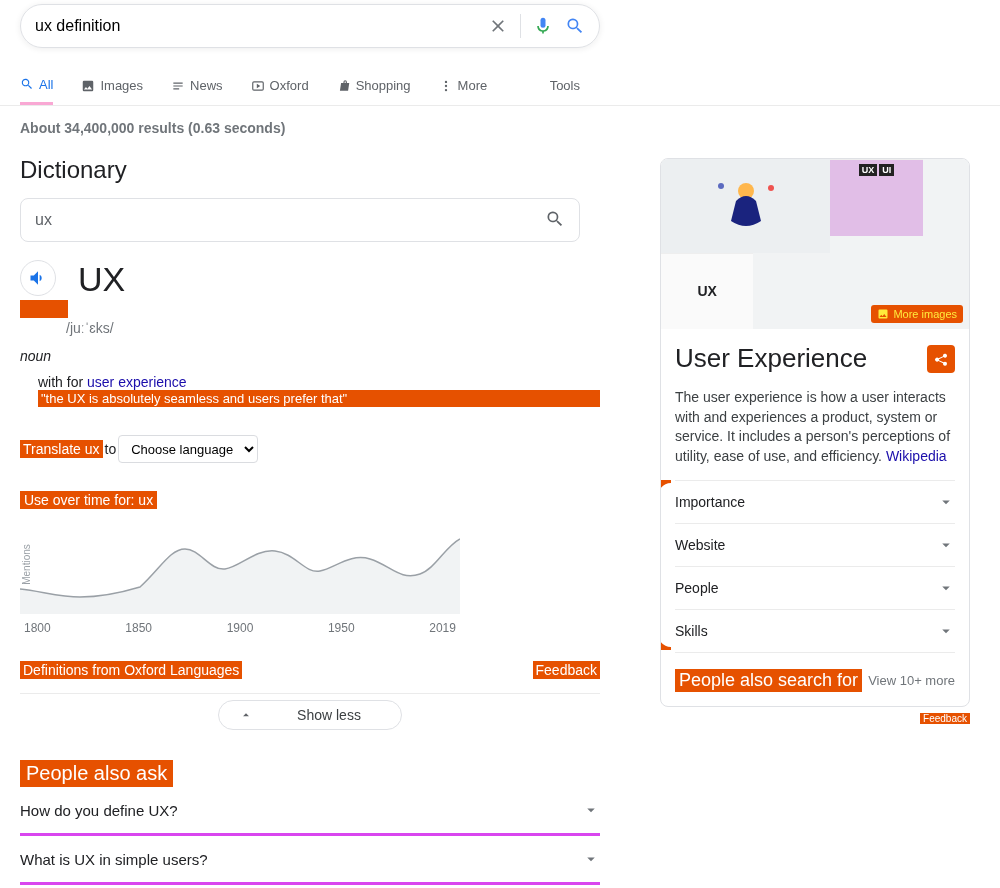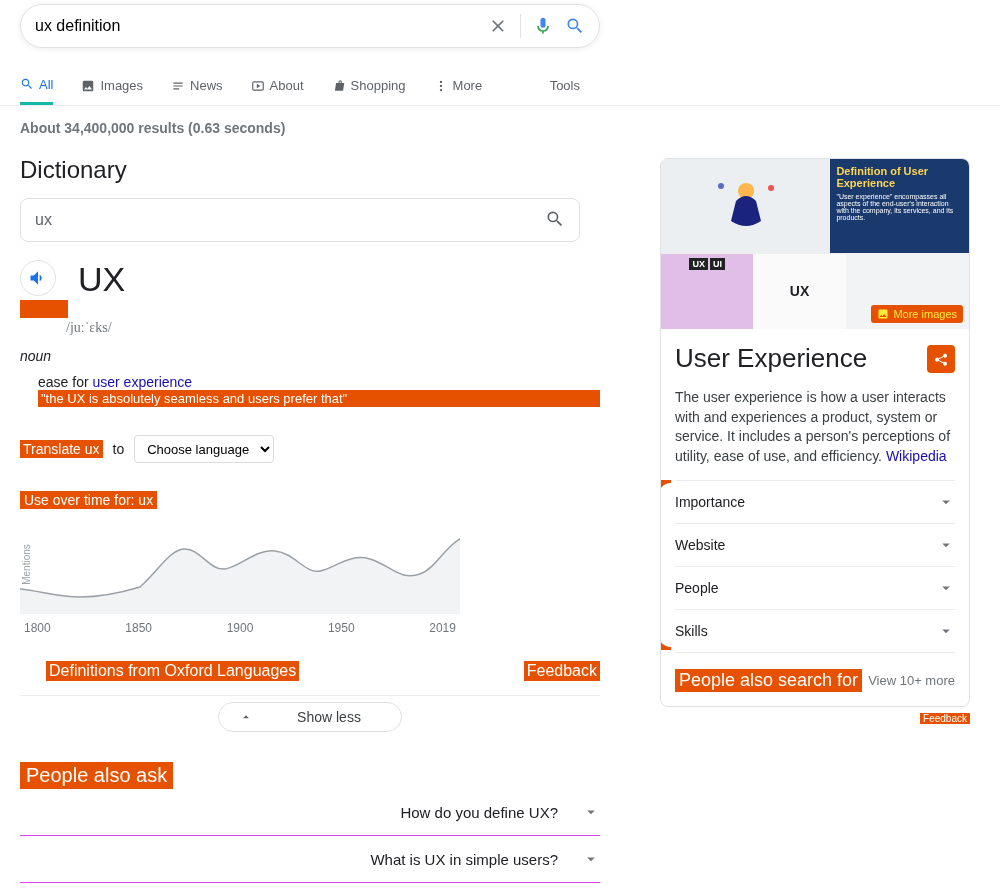--- a/index.html
+++ b/index.html
@@ -10,59 +10,59 @@
   
   .searchbar-wrap { padding: 4px 20px 0; }
   .searchbar { display: flex; align-items: center; width: 580px; height: 44px; border: 1px solid #dfe1e5; border-radius: 24px; padding: 0 14px; box-shadow: 0 1px 6px rgba(32,33,36,.08); }
   .searchbar input { flex: 1; border: none; outline: none; font-size: 16px; }
   .searchbar .ic { margin-left: 12px; cursor: pointer; display: flex; }
   .divider { width: 1px; height: 24px; background: #dfe1e5; margin-left: 12px; }
 
   
   .tabs-row { display: flex; align-items: center; padding: 0 20px; margin-top: 18px; height: 40px; border-bottom: 1px solid #ebebeb; font-size: 13px; color: #5f6368; }
   .tab { display: flex; align-items: center; gap: 5px; margin-right: 28px; cursor: pointer; height: 100%; }
-  .tab.active { color: #1a73e8; border-bottom: 3px solid #14b8a6; }
+  .tab.active { color: #1a73e8; border-bottom: 3px solid #f9a8d4; }
   .tools { margin-left: auto; margin-right: 400px; }
 
   
   .stats { padding: 14px 20px 0; color: #70757a; font-size: 14px; font-weight: bold; }
   .cols { display: flex; padding: 0 20px; gap: 60px; align-items: flex-start; }
   .left { width: 580px; }
   .right { width: 310px; border: 1px solid #dfe1e5; border-radius: 8px; margin-top: 22px; overflow: hidden; }
 
   
   .dict-h { font-size: 24px; font-weight: 400; margin-top: 20px; }
   .dict-search { display: flex; align-items: center; border: 1px solid #dfe1e5; border-radius: 8px; height: 44px; padding: 0 14px; margin-top: 14px; width: 560px; }
   .dict-search input { flex: 1; border: none; outline: none; font-size: 16px; color: #5f6368; }
   .headword-row { display: flex; align-items: flex-start; gap: 10px; margin-top: 18px; }
   .audio-col { display: flex; flex-direction: column; align-items: flex-start; }
   .audio-btn { width: 36px; height: 36px; border: 1px solid #dfe1e5; border-radius: 50%; display: flex; align-items: center; justify-content: center; color: #1a73e8; cursor: pointer; }
   .hl-strip { height: 18px; width: 48px; margin-top: 4px; }
   .headword { font-size: 34px; }
-  .pron { color: #70757a; font-size: 14px; margin-left: 46px; margin-top: 2px; font-family: Liberation Serif, serif; }
+  .pron { color: #70757a; font-size: 14px; margin-left: 46px; margin-top: 2px; }
   .pos { font-style: italic; color: #202124; margin-top: 12px; }
   .def { margin: 10px 0 0 18px; font-size: 14px; }
   .def a { color: #1a0dab; text-decoration: none; }
   .ex { margin-left: 18px; padding: 1px 3px; font-size: 13px; }
 
-  .translate-row { display: flex; align-items: center; gap: 10px; margin-top: 28px; font-size: 14px; }
+  .translate-row { display: flex; align-items: center; gap: 2px; margin-top: 28px; font-size: 14px; }
   .translate-row select { height: 28px; border: 1px solid #dadce0; border-radius: 4px; padding: 0 8px; font-size: 13px; background: #fff; }
 
   .uot { margin-top: 28px; padding: 1px 4px; font-size: 14px; display: inline-block; }
   .chart { margin-top: 10px; width: 440px; }
   .chart-axis { display: flex; justify-content: space-between; font-size: 12px; color: #70757a; padding: 0 4px; margin-top: 4px; }
   .ylab { position: absolute; left: -14px; top: 40px; transform: rotate(-90deg); font-size: 10px; color: #9aa0a6; }
   .chart-wrap { position: relative; }
 
-  .oxford-row { display: flex; justify-content: space-between; margin-top: 26px; font-size: 16px; margin-left: 26px; }
+  .oxford-row { display: flex; justify-content: space-between; margin-top: 26px; font-size: 14px; }
   .showless { display: flex; justify-content: center; margin-top: 14px; border-top: 1px solid #ebebeb; padding-top: 6px; }
   .showless-btn { display: flex; align-items: center; gap: 44px; border: 1px solid #dfe1e5; border-radius: 20px; padding: 6px 40px 6px 20px; font-size: 14px; color: #3c4043; cursor: pointer; }
 
   .paa-h { font-size: 20px; padding: 2px 6px; margin-top: 30px; display: inline-block; }
-  .paa-item { display: flex; justify-content: flex-end; align-items: center; padding: 14px 0; border-bottom: 1px solid #d946ef; font-size: 15px; cursor: pointer; gap: 24px; }
+  .paa-item { display: flex; justify-content: space-between; align-items: center; padding: 14px 0; border-bottom: 3px solid #d946ef; font-size: 15px; cursor: pointer; gap: 24px; }
 
   
   .kp-imgs { height: 170px; background: #f1f3f4; position: relative; display: flex; flex-wrap: wrap; }
   .more-img { position: absolute; right: 6px; bottom: 6px; font-size: 11px; padding: 3px 6px; border-radius: 3px; display: flex; align-items: center; gap: 4px; }
   .kp-body { padding: 14px; }
   .kp-title-row { display: flex; justify-content: space-between; align-items: center; }
   .kp-title { font-size: 26px; font-weight: 400; }
   .share { width: 28px; height: 28px; display: flex; align-items: center; justify-content: center; border-radius: 4px; }
   .kp-desc { font-size: 14px; color: #3c4043; margin-top: 14px; line-height: 1.4; }
   .kp-desc a { color: #1a0dab; text-decoration: none; }
@@ -122,21 +122,21 @@
         <path fill="#5f6368" d="M4 6h16v2H4zm0 5h16v2H4zm0 5h10v2H4z"></path>
       </svg>
     <span>News</span>
   </div>
   <div class="tab">
     <svg width="14" height="14" viewBox="0 0 24 24">
         <path fill="#5f6368" d="M4 6h16v12H4z" fill-opacity="0"></path>
         <path fill="#5f6368" d="M10 8l6 4-6 4z"></path>
         <rect x="3" y="5" width="18" height="14" rx="2" fill="none" stroke="#5f6368" stroke-width="2"></rect>
       </svg>
-    <span>About</span>
+    <span>Oxford</span>
   </div>
   <div class="tab">
     <svg width="14" height="14" viewBox="0 0 24 24">
         <path fill="#5f6368" d="M21 7h-4V5a3 3 0 0 0-6 0v2H7l-2 13h14l2-13zM13 5a1 1 0 0 1 2 0v2h-2V5z"></path>
       </svg>
     <span>Shopping</span>
   </div>
   <div class="tab">
     <svg width="14" height="14" viewBox="0 0 24 24">
         <circle cx="12" cy="5" r="2" fill="#5f6368"></circle>
@@ -172,21 +172,21 @@
               <path fill="#1a73e8" d="M3 9v6h4l5 5V4L7 9H3zm13.5 3a4.5 4.5 0 0 0-2.5-4v8a4.5 4.5 0 0 0 2.5-4z"></path>
             </svg>
         </div>
         <div class="hl hl-strip"></div>
       </div>
       <div class="headword">UX</div>
     </div>
     <div class="pron">/juːˈɛks/</div>
     <div class="pos">noun</div>
     <div class="def">
-      <span>ease for </span><a href="#">user experience</a>
+      <span>with for </span><a href="#">user experience</a>
     </div>
     <div class="ex hl">"the UX is absolutely seamless and users prefer that"</div>
 
     <div class="translate-row">
       <span class="hl" style="padding:1px 3px">Translate ux</span>
       <span>to</span>
       <select>
         <option>Choose language</option>
       </select>
     </div>
@@ -248,24 +248,20 @@
     <div class="right">
       <div class="kp-imgs">
         <div style="width:55%;height:55%;background:#eceff1;display:flex;align-items:center;justify-content:center">
           <svg width="80" height="60" viewBox="0 0 80 60">
               <circle cx="40" cy="15" r="8" fill="#ffb74d"></circle>
               <path d="M30 25 Q40 15 50 25 L55 45 Q40 55 25 45 Z" fill="#1a237e"></path>
               <circle cx="15" cy="10" r="3" fill="#5c6bc0"></circle>
               <circle cx="65" cy="12" r="3" fill="#ef5350"></circle>
             </svg>
         </div>
-        <div style="width:45%;height:55%;background:#1a3a6e;color:#ffd54f;padding:6px;font-size:11px">
-          <div style="font-weight:bold">Definition of User Experience</div>
-          <div style="font-size:7px;color:#fff;margin-top:4px">"User experience" encompasses all aspects of the end-user's interaction with the company, its services, and its products.</div>
-        </div>
         <div style="width:30%;height:45%;background:#e1bee7;display:flex;align-items:flex-start;justify-content:center;gap:2px;padding-top:4px;border-top:1px solid #eee">
           <span style="background:#222;color:#fff;font-size:9px;padding:1px 3px;font-weight:bold">UX</span>
           <span style="background:#222;color:#fff;font-size:9px;padding:1px 3px;font-weight:bold">UI</span>
         </div>
         <div style="width:30%;height:45%;background:#fafafa;display:flex;align-items:center;justify-content:center;font-weight:bold;font-size:14px;border-top:1px solid #eee">
           <span>UX</span>
         </div>
         <span class="more-img hl-y">
           <svg width="12" height="12" viewBox="0 0 24 24">
               <path fill="#ffeb3b" d="M21 19V5a2 2 0 0 0-2-2H5a2 2 0 0 0-2 2v14a2 2 0 0 0 2 2h14a2 2 0 0 0 2-2zM8.5 13.5l2.5 3 3.5-4.5 4.5 6H5l3.5-4.5z"></path>

